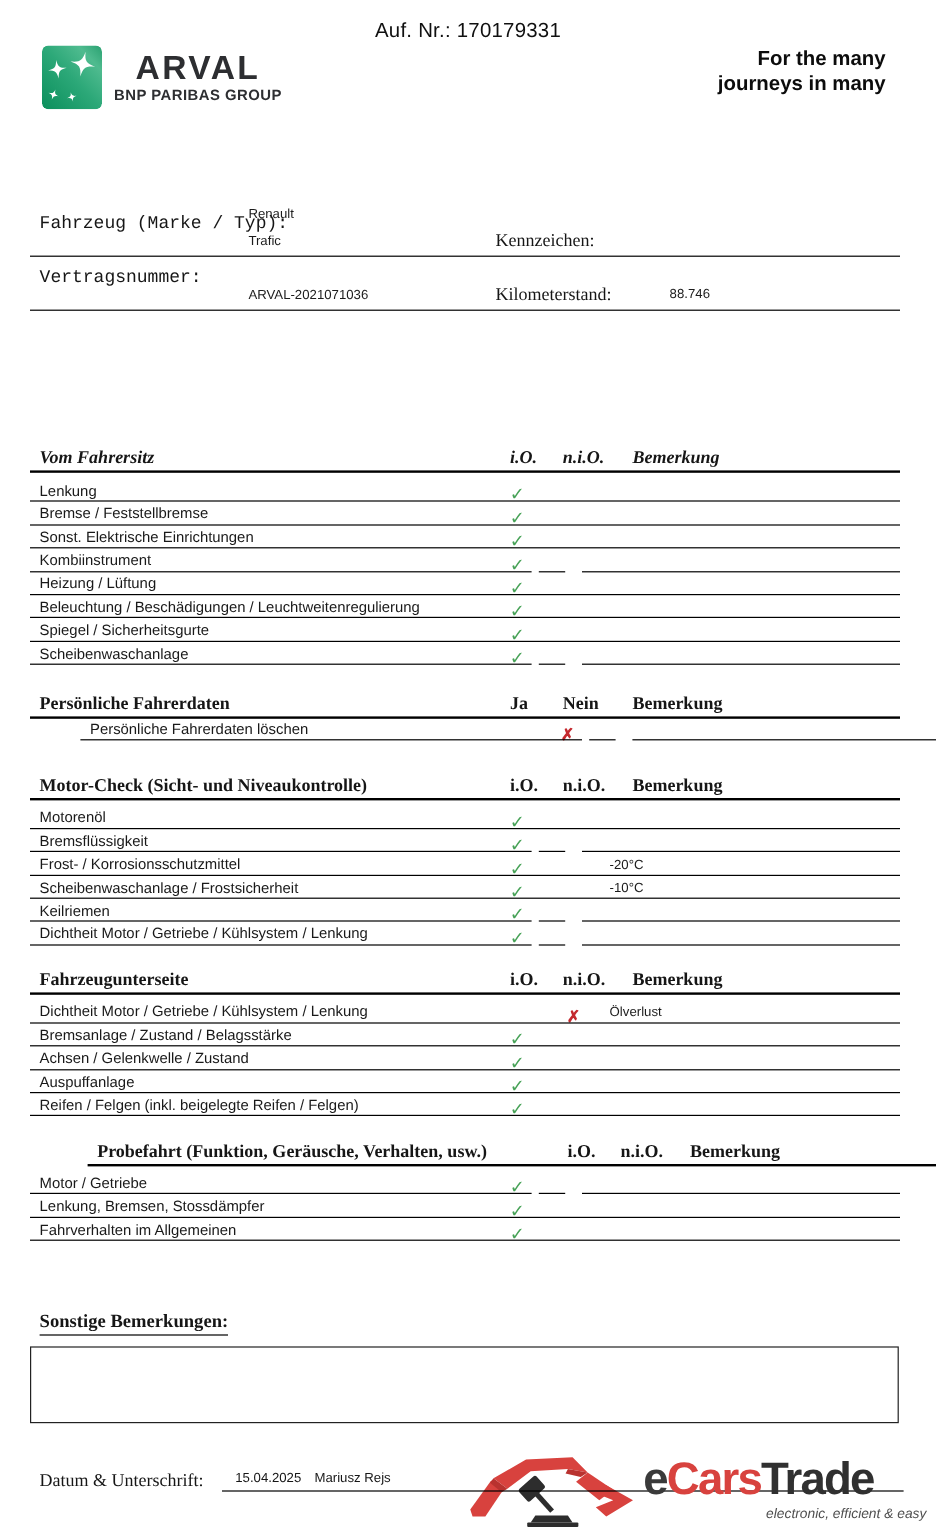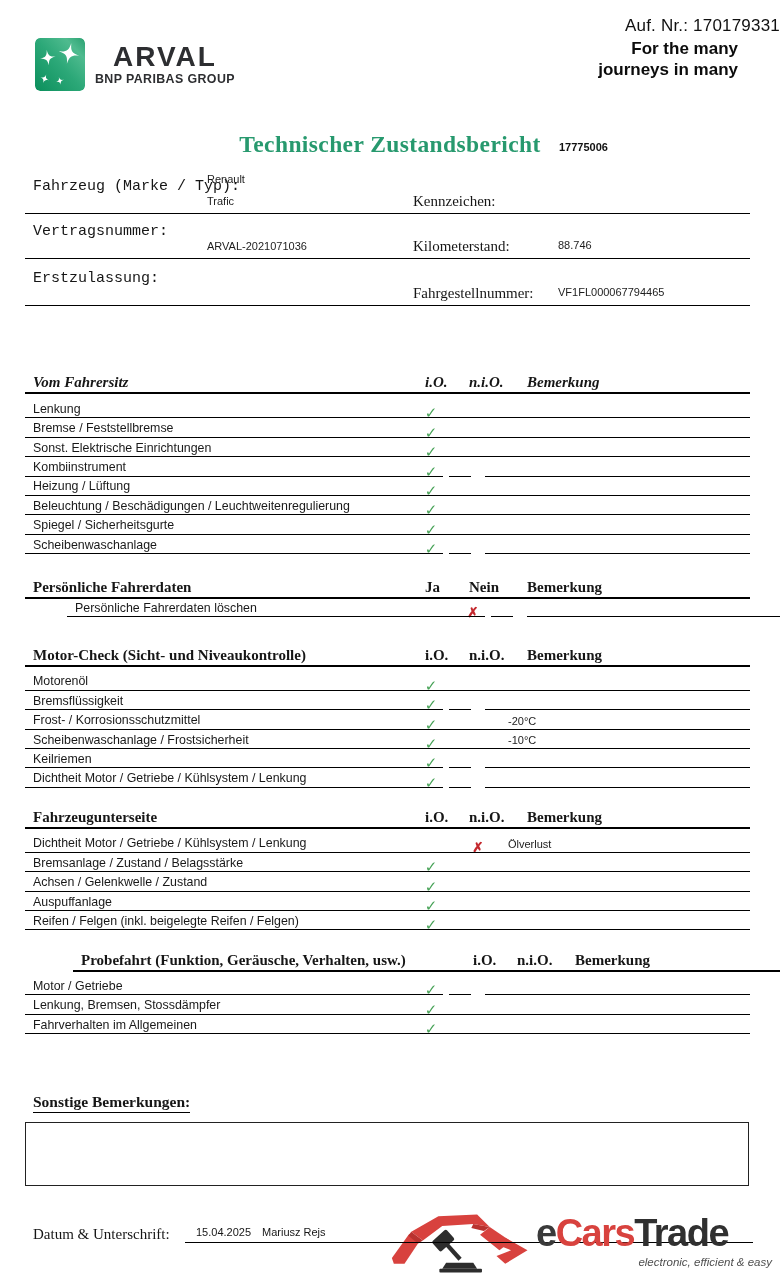--- a/index.html
+++ b/index.html
@@ -3,21 +3,21 @@
 <meta charset="utf-8">
 <style>
   html,body { margin:0; padding:0; background:#ffffff; }
   .page {
     position:relative; width:780px; height:1277px; margin:0 auto;
     background:#ffffff; overflow:hidden;
     font-family:"Liberation Sans", sans-serif; color:#161616;
   }
 
   
-  .auf-nr { position:absolute; top:16px; left:0; width:100%; text-align:right;
+  .auf-nr { position:absolute; top:16px; left:0; width:100%; text-align:center;
             font-size:17px; color:#101010; letter-spacing:0.2px; }
   .arval { position:absolute; left:35px; top:38px; display:flex; align-items:flex-start;text-align:center; }
   .arval-square { width:50px; height:53px; border-radius:5px; flex:0 0 auto; }
   .arval-text { margin-left:10px; padding-top:6px; }
   .arval-word { font-size:28px; font-weight:bold; color:#2d2e31; letter-spacing:2px; line-height:26px; }
   .arval-sub  { font-size:12.4px; font-weight:bold; color:#2d2e31; letter-spacing:0.4px; margin-top:2px; }
   .brand-tagline { position:absolute; top:38px; right:42px; text-align:right;
                    font-size:17px; font-weight:600; color:#0c0c0c; line-height:21px; }
 
   
@@ -116,43 +116,33 @@
       <div class="arval-word">ARVAL</div>
       <div class="arval-sub">BNP PARIBAS GROUP</div>
     </div>
   </div>
 
   <div class="brand-tagline">
     <div>For the many</div>
     <div>journeys in many</div>
   </div>
 
-  <div class="title-wrap">
-    <span class="doc-title">Technischer Zustandsbericht</span>
-    <span class="title-num">17775006</span>
-  </div>
 
   <div class="frow" id="frow1">
     <span class="flabel">Fahrzeug (Marke / Typ):</span>
     <span class="fval-top">Renault</span>
     <span class="fval-left">Trafic</span>
     <span class="flabel-r">Kennzeichen:</span>
     <span class="fval-right"></span>
   </div>
   <div class="frow" id="frow2">
     <span class="flabel">Vertragsnummer:</span>
     <span class="fval-left">ARVAL-2021071036</span>
     <span class="flabel-r">Kilometerstand:</span>
     <span class="fval-right">88.746</span>
-  </div>
-  <div class="frow" id="frow3">
-    <span class="flabel">Erstzulassung:</span>
-    <span class="fval-left"></span>
-    <span class="flabel-r">Fahrgestellnummer:</span>
-    <span class="fval-right">VF1FL000067794465</span>
   </div>
 
   <div class="shead" id="s1-head">
     <span class="st">Vom Fahrersitz</span>
     <span class="c1">i.O.</span>
     <span class="c2">n.i.O.</span>
     <span class="c3">Bemerkung</span>
   </div>
   <div class="rows" id="s1-rows">
     <div class="crow cont">

